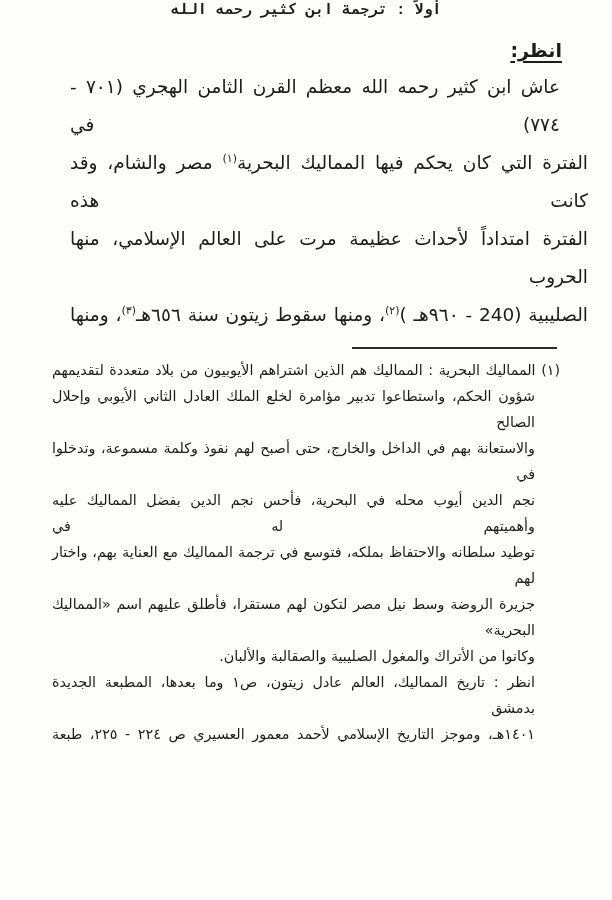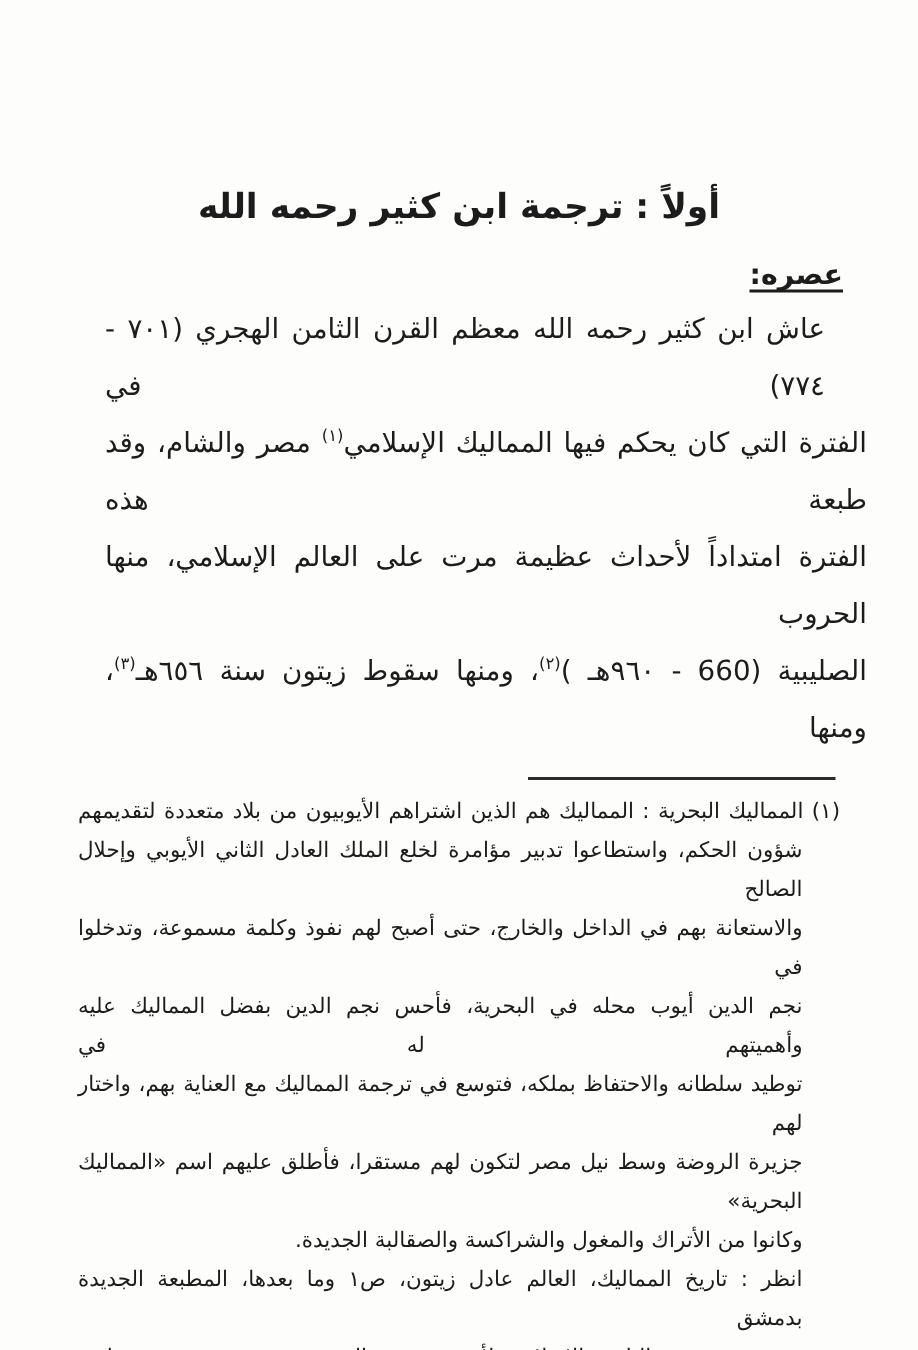--- a/index.html
+++ b/index.html
@@ -9,36 +9,36 @@
     height: 900px;
     margin: 0 auto;
     background: #fdfdfc;
     color: #1c1c1c;
     direction: rtl;
     font-family: "DejaVu Sans", sans-serif;
     overflow: hidden;
     box-sizing: border-box;
   }
   .title {
-    padding-top: 122px;
     text-align: center;
-    font-size: 23px;
+    font-size: 15px;
     font-weight: bold;
     line-height: 1.4;
+    font-family: Liberation Mono, monospace;
   }
   .heading {
     margin: 18px 50px 0 0;
     font-size: 19px;
     font-weight: bold;
     text-decoration: underline;
     text-decoration-thickness: 2px;
     text-underline-offset: 4px;
   }
   .body-text {
-    margin: 7px 34px 0 70px;
+    margin: 7px 24px 0 70px;
     font-size: 18.5px;
     line-height: 38px;
   }
   .body-line {
     text-align: justify;
     text-align-last: justify;
   }
   .indent { padding-right: 28px; }
   .sup {
     font-size: 11px;
@@ -63,41 +63,41 @@
   }
   .fn-cont { padding-right: 25px; }
 </style>
 </head>
 <body>
 
 <div class="page">
 
   <div class="title">أولاً : ترجمة ابن كثير رحمه الله</div>
 
-  <div class="heading">عصره:</div>
+  <div class="heading">انظر:</div>
 
   <div class="body-text">
     <div class="body-line indent"><span>عاش ابن كثير رحمه الله معظم القرن الثامن الهجري (٧٠١ - ٧٧٤) في</span></div>
-    <div class="body-line"><span>الفترة التي كان يحكم فيها المماليك الإسلامي</span><span class="sup">(١)</span><span> مصر والشام، وقد طبعة هذه</span></div>
+    <div class="body-line"><span>الفترة التي كان يحكم فيها المماليك البحرية</span><span class="sup">(١)</span><span> مصر والشام، وقد كانت هذه</span></div>
     <div class="body-line"><span>الفترة امتداداً لأحداث عظيمة مرت على العالم الإسلامي، منها الحروب</span></div>
-    <div class="body-line"><span>الصليبية (660 - ٩٦٠هـ )</span><span class="sup">(٢)</span><span>، ومنها سقوط زيتون سنة ٦٥٦هـ</span><span class="sup">(٣)</span><span>، ومنها</span></div>
+    <div class="body-line"><span>الصليبية (240 - ٩٦٠هـ )</span><span class="sup">(٢)</span><span>، ومنها سقوط زيتون سنة ٦٥٦هـ</span><span class="sup">(٣)</span><span>، ومنها</span></div>
   </div>
 
   <hr class="fn-sep">
 
   <div class="footnotes">
 
     <div>
       <div class="fn-line just">(١) المماليك البحرية : المماليك هم الذين اشتراهم الأيوبيون من بلاد متعددة لتقديمهم</div>
       <div class="fn-line fn-cont just">شؤون الحكم، واستطاعوا تدبير مؤامرة لخلع الملك العادل الثاني الأيوبي وإحلال الصالح</div>
       <div class="fn-line fn-cont just">والاستعانة بهم في الداخل والخارج، حتى أصبح لهم نفوذ وكلمة مسموعة، وتدخلوا في</div>
       <div class="fn-line fn-cont just">نجم الدين أيوب محله في البحرية، فأحس نجم الدين بفضل المماليك عليه وأهميتهم له في</div>
       <div class="fn-line fn-cont just">توطيد سلطانه والاحتفاظ بملكه، فتوسع في ترجمة المماليك مع العناية بهم، واختار لهم</div>
       <div class="fn-line fn-cont just">جزيرة الروضة وسط نيل مصر لتكون لهم مستقرا، فأطلق عليهم اسم «المماليك البحرية»</div>
-      <div class="fn-line fn-cont">وكانوا من الأتراك والمغول والشراكسة والصقالبة الجديدة.</div>
+      <div class="fn-line fn-cont">وكانوا من الأتراك والمغول الصليبية والصقالبة والألبان.</div>
       <div class="fn-line fn-cont just">انظر : تاريخ المماليك، العالم عادل زيتون، ص١ وما بعدها، المطبعة الجديدة بدمشق</div>
       <div class="fn-line fn-cont just">١٤٠١هـ، وموجز التاريخ الإسلامي لأحمد معمور العسيري ص ٢٢٤ - ٢٢٥، طبعة</div>
 
     </div>
 
   </div>
 
 </div>
 
 </body></html>

